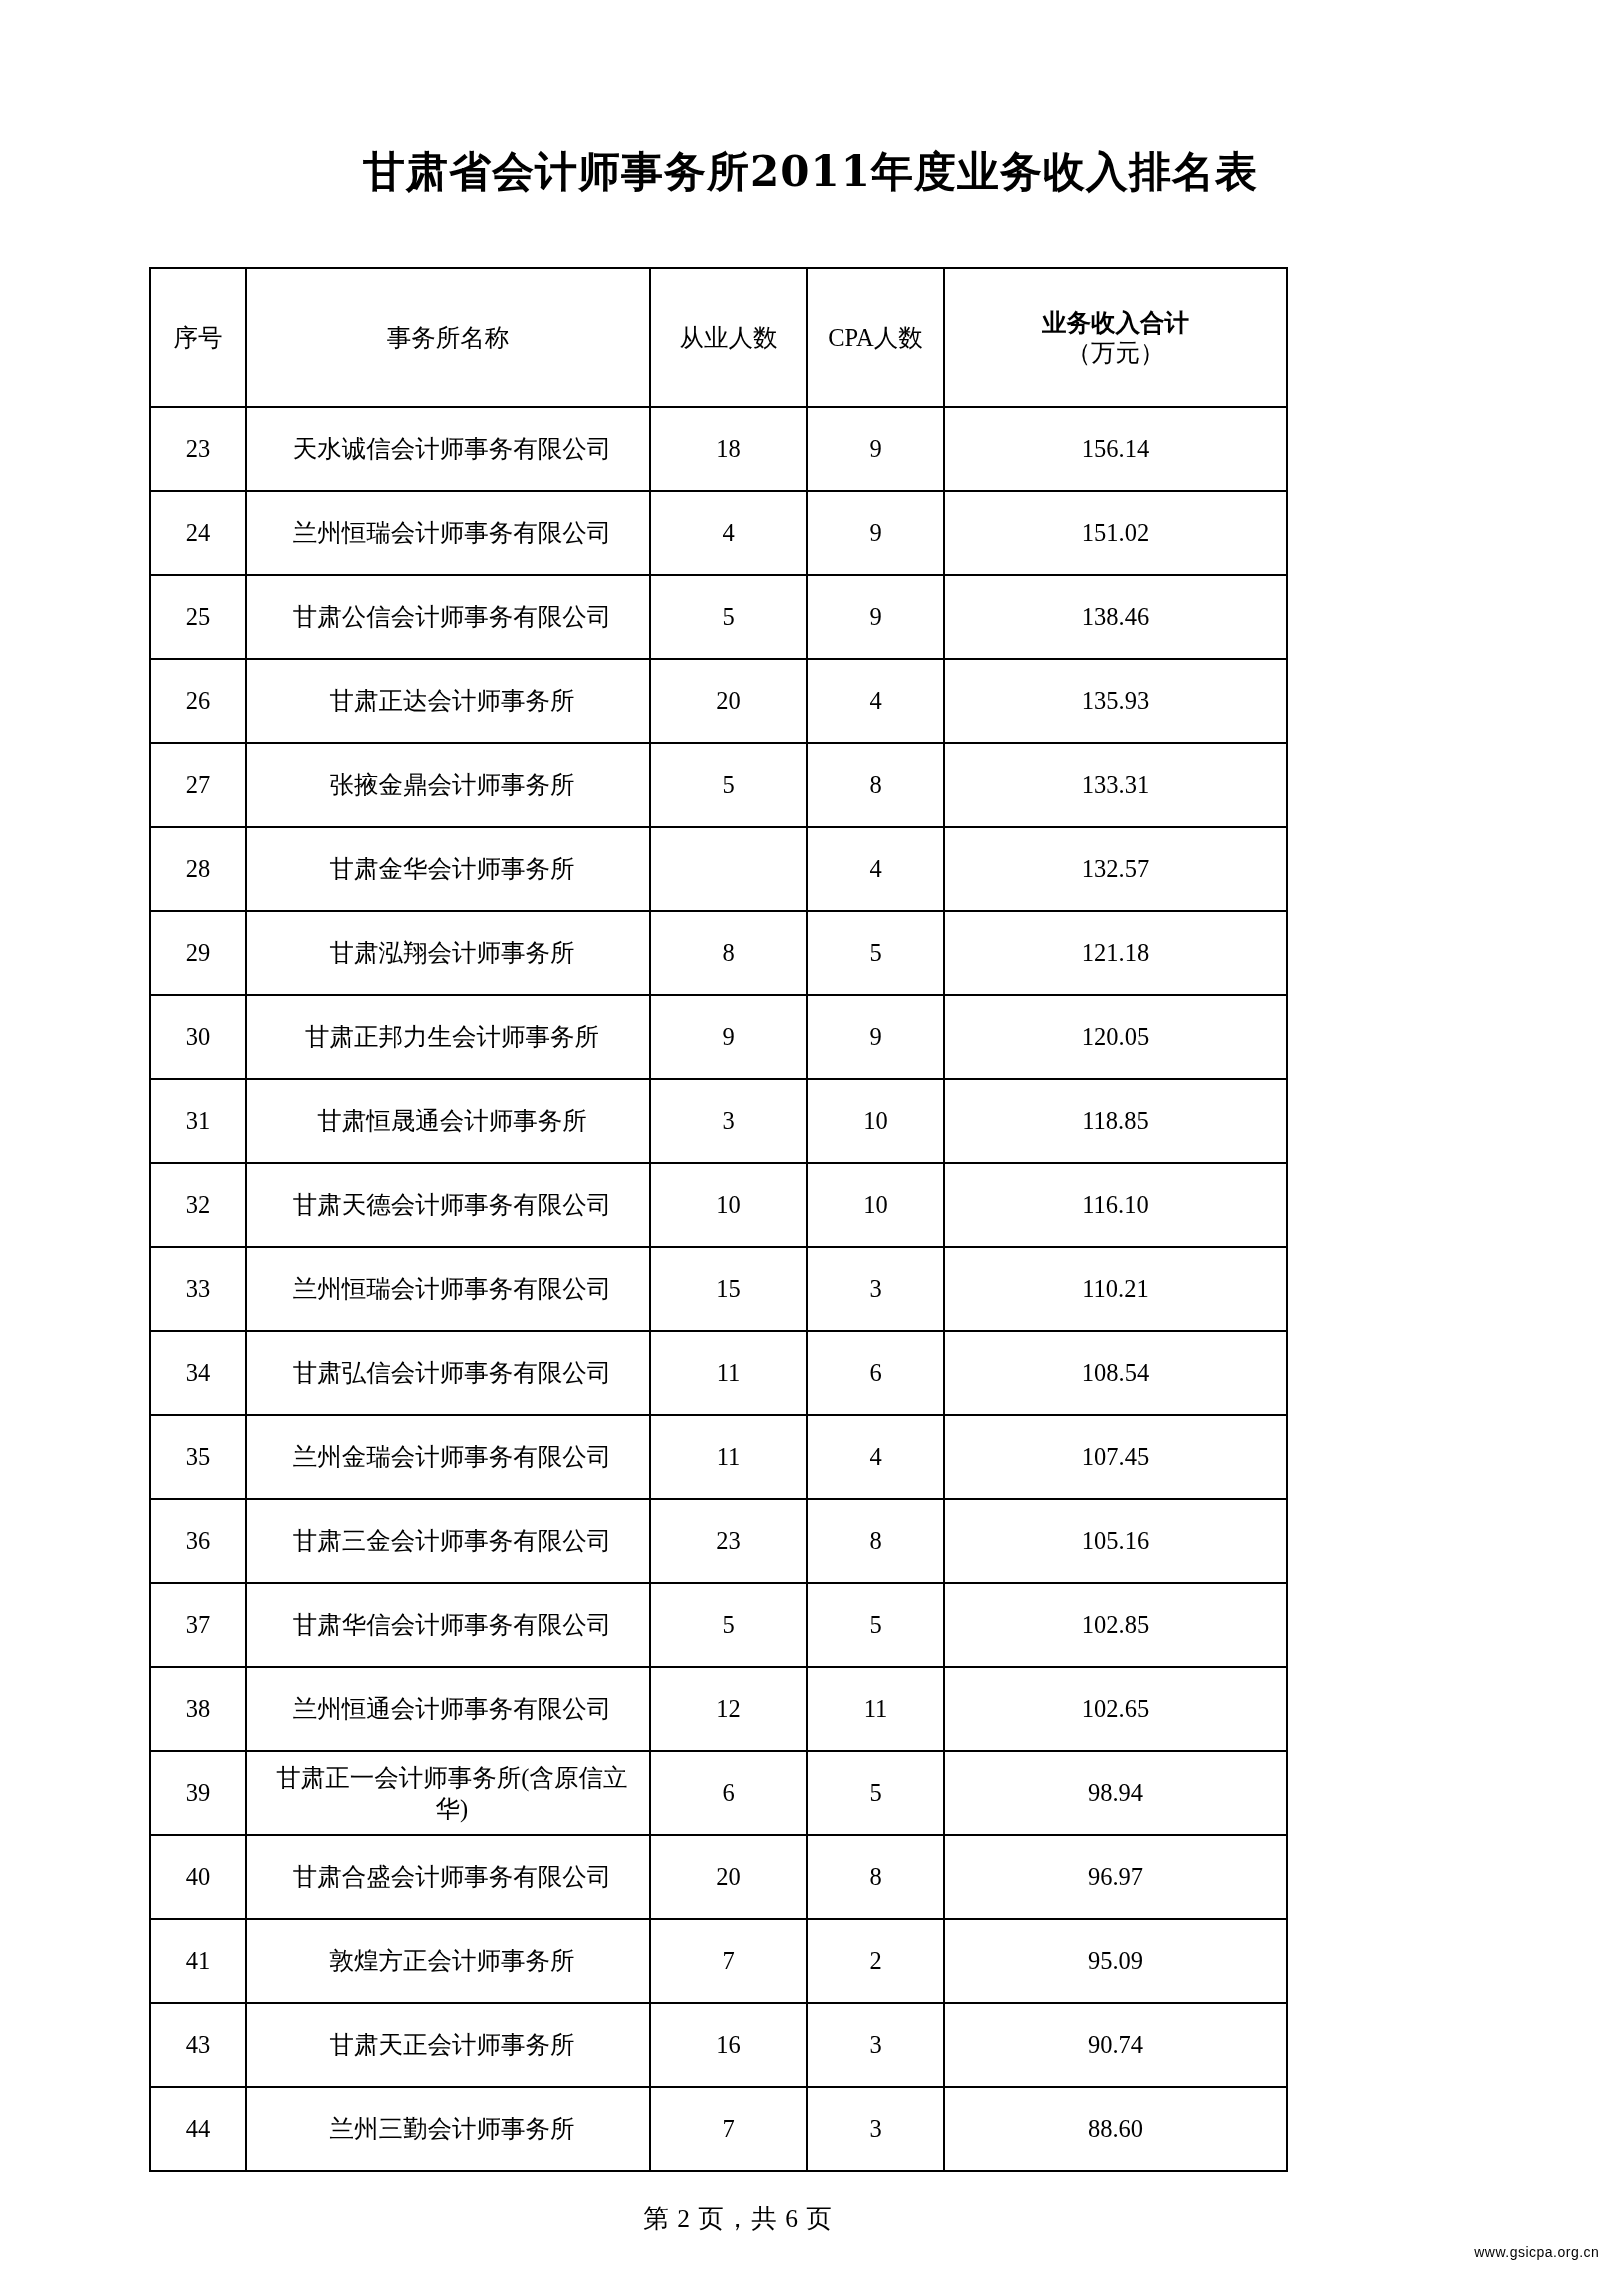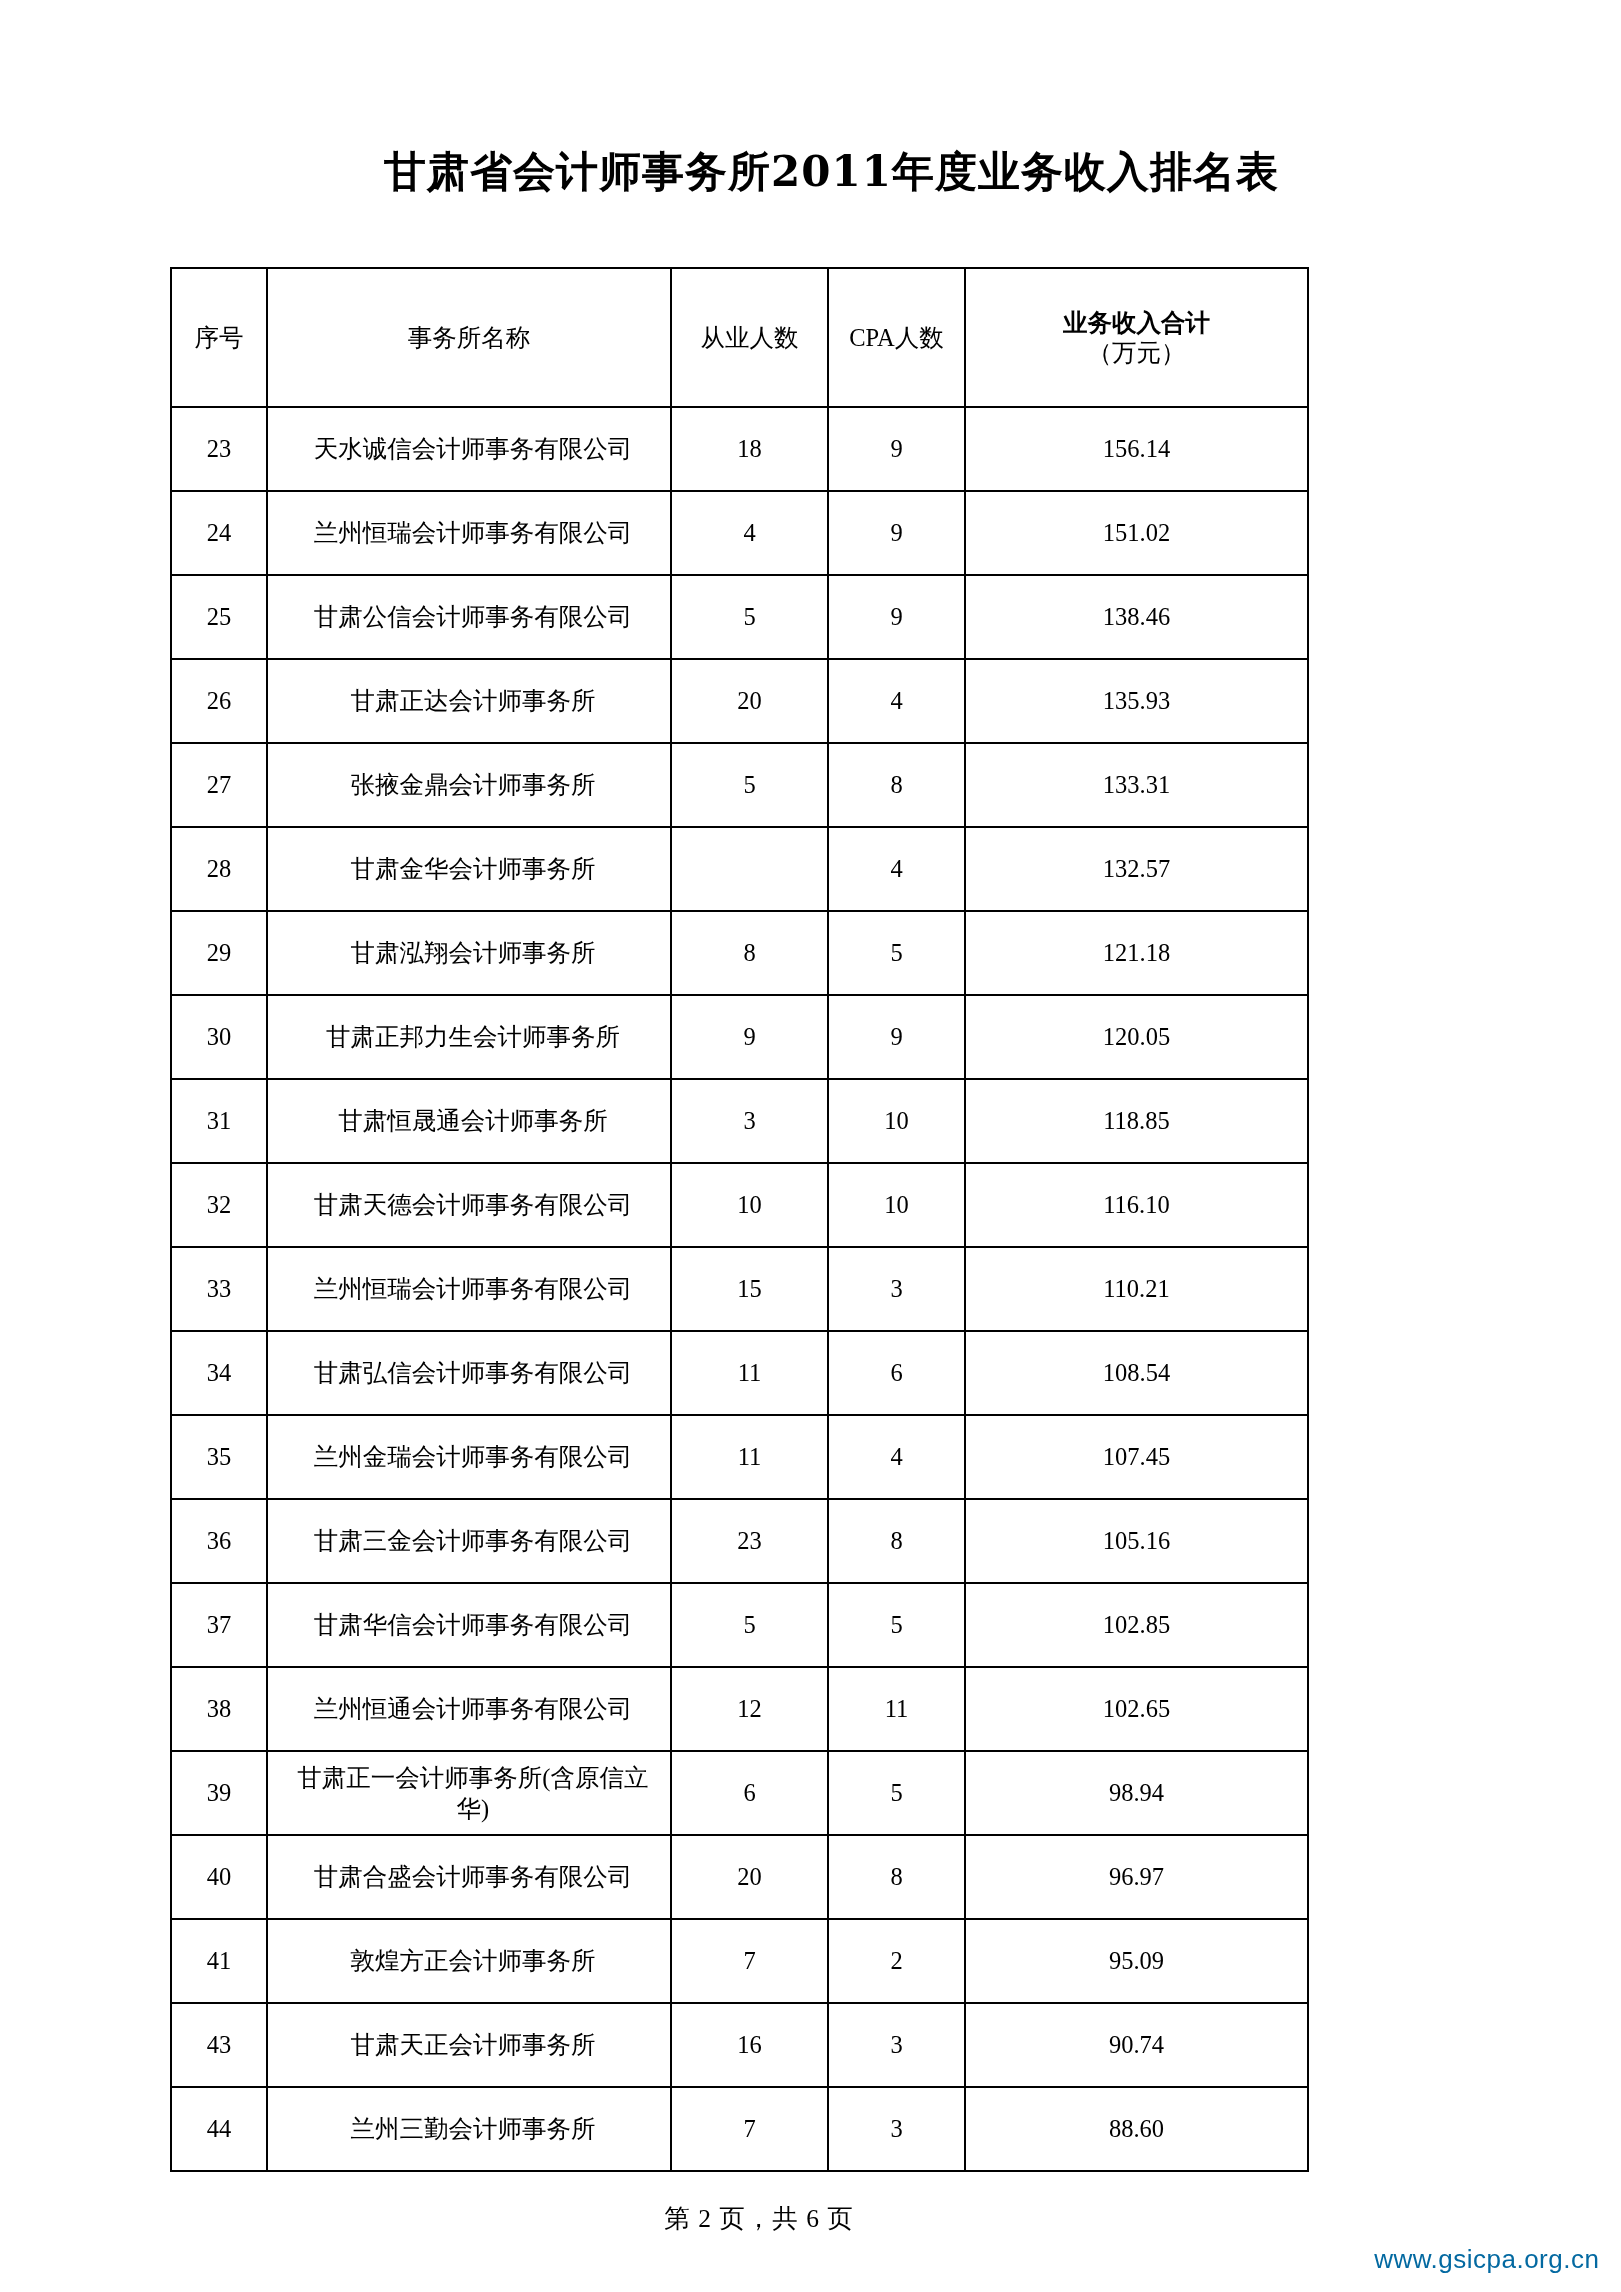--- a/index.html
+++ b/index.html
@@ -13,21 +13,20 @@
     position: relative;
     font-family: "Liberation Serif", "DejaVu Serif", serif;
     color: #000000;
     overflow: hidden;
   }
 
   .page {
     position: absolute;
     inset: 0;
     padding: 0;
-    margin-left: 21px;
   }
 
   .doc-title {
     position: absolute;
     top: 116px;
     left: 0;
     width: 1621px;
     text-align: center;
     font-family: "DejaVu Serif", "Liberation Serif", serif;
     font-weight: bold;
@@ -96,22 +95,22 @@
     font-size: 25.5px;
     font-family: "Liberation Serif", "DejaVu Serif", serif;
     letter-spacing: 1px;
   }
 
   .watermark-url {
     position: absolute;
     top: 2244px;
     right: 21.6px;
     font-family: "Liberation Sans", "DejaVu Sans", sans-serif;
-    font-size: 26px;
-    color: #0369a1;
+    font-size: 14px;
+    color: #000000;
     letter-spacing: 0.5px;
   }
 </style>
 </head>
 <body>
 
 <div class="page">
 
   <h1 class="doc-title">甘肃省会计师事务所2011年度业务收入排名表</h1>
 

